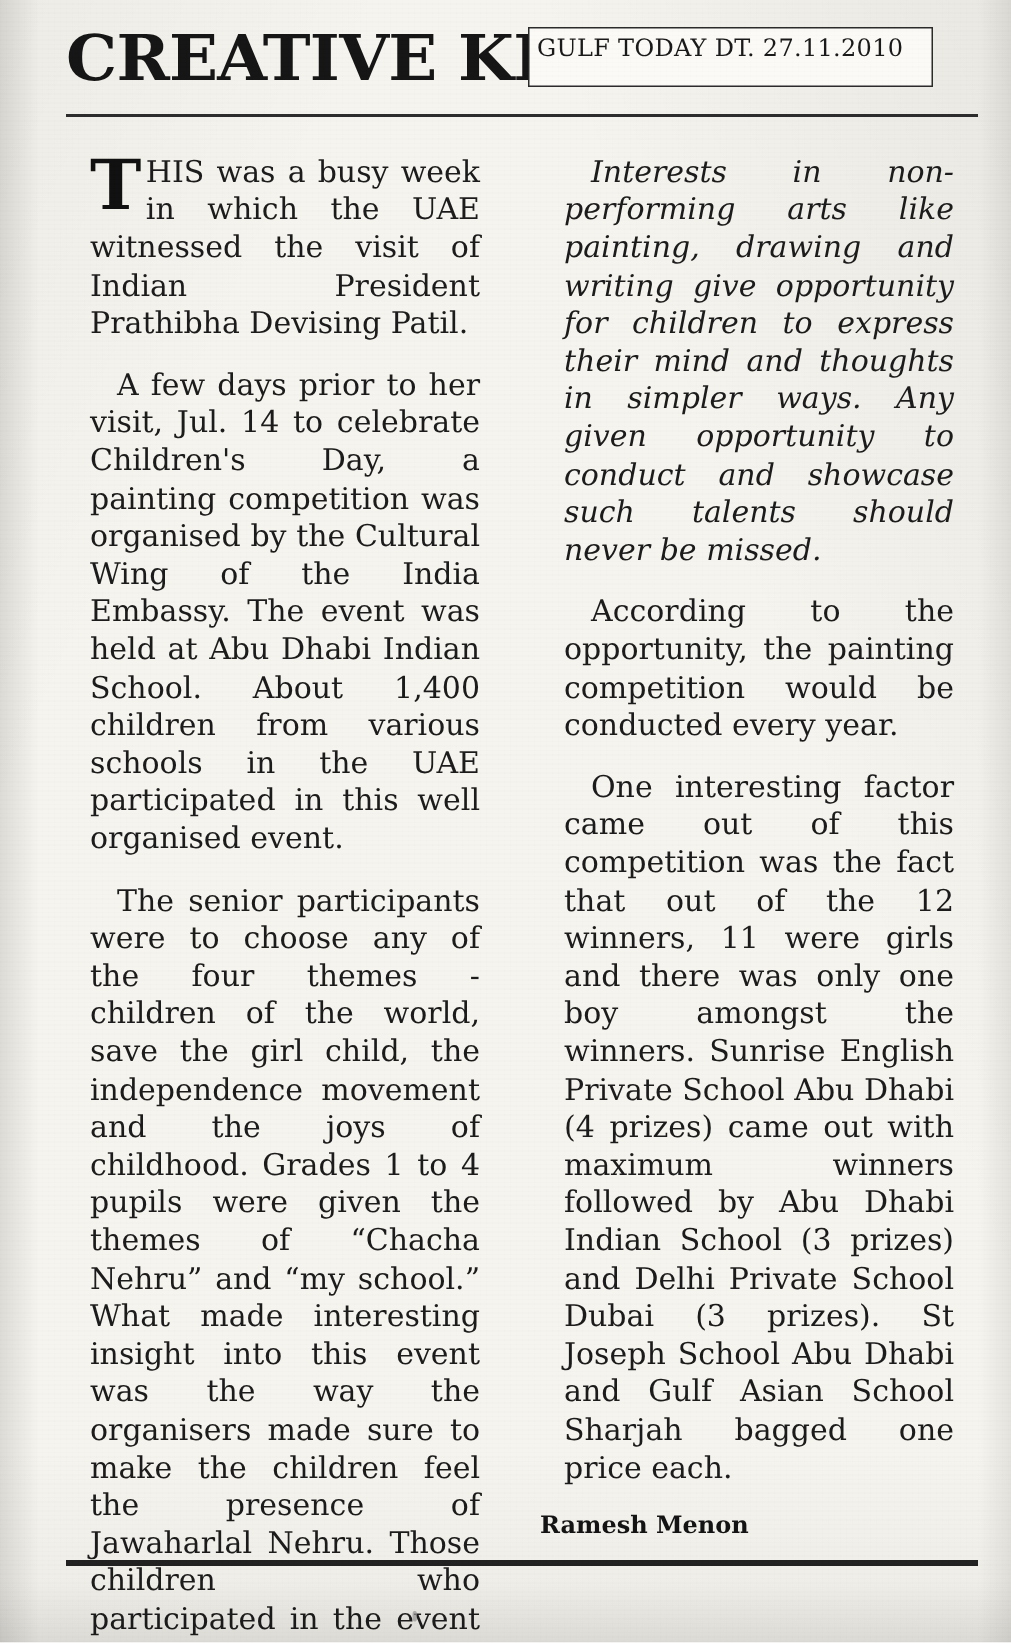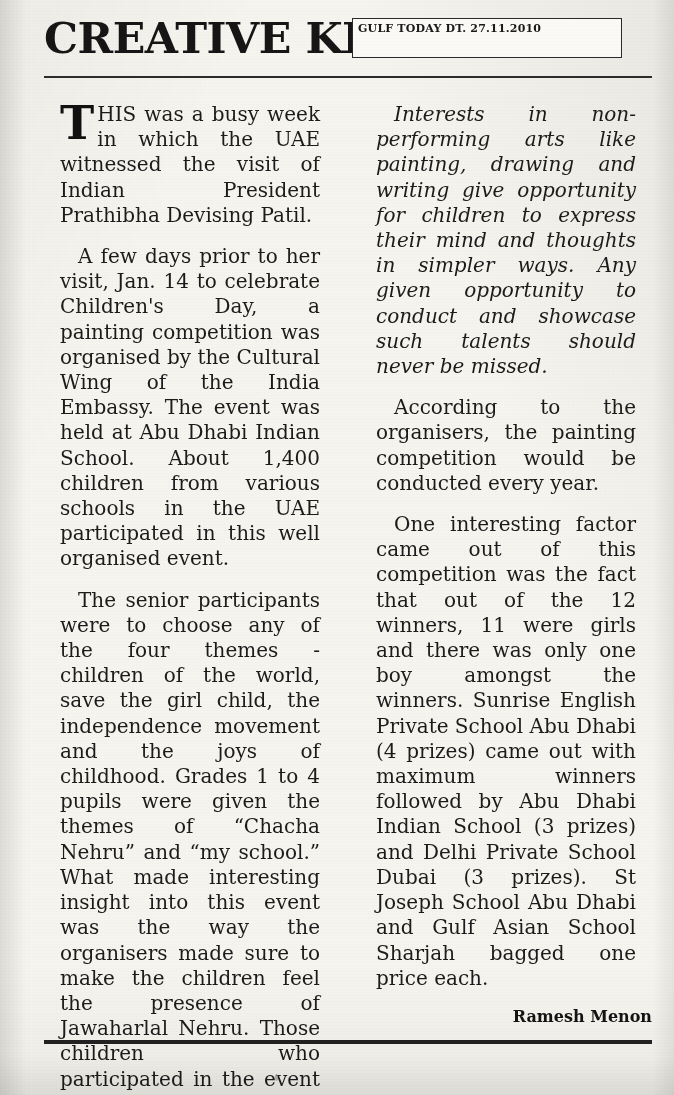--- a/index.html
+++ b/index.html
@@ -61,22 +61,22 @@
     width: 268px;
     height: 38px;
     border: 1px solid #2b2b2b;
     background: #fbfaf6;
   }
   .source-text {
     position: absolute;
     left: 358px;
     top: 22px;
     font-family: "DejaVu Serif", serif;
-    font-weight: bold;
-    font-size: 11px;
+    font-weight: normal;
+    font-size: 16px;
     letter-spacing: 0.2px;
     color: #1a1a1a;
     white-space: nowrap;
   }
   .rule-top {
     position: absolute;
     left: 44px;
     top: 76px;
     width: 608px;
     height: 2px;
@@ -124,21 +124,21 @@
     float: left;
     font-family: "DejaVu Serif", serif;
     font-weight: bold;
     font-size: 46px;
     line-height: 38px;
     padding: 2px 3px 0 0;
     color: #111;
   }
   .byline {
     margin-top: 6px;
-    text-align: right;
+    text-align: left;
     font-family: "DejaVu Serif", serif;
     font-weight: bold;
     font-size: 16px;
     color: #141414;
   }
   
   .speck {
     position: absolute;
     left: 275px;
     top: 1074px;
@@ -181,27 +181,27 @@
 
     <div class="source-box"></div>
     <div class="source-text">GULF TODAY DT. 27.11.2010</div>
 
     <div class="rule-top"></div>
 
     <div class="columns">
 
       <div class="col left">
         <p class="dropcap">THIS was a busy week in which the UAE witnessed the visit of Indian President Prathibha Devising Patil.</p>
-        <p>A few days prior to her visit, Jan. 14 to celebrate Children's Day, a painting competition was organised by the Cultural Wing of the India Embassy. The event was held at Abu Dhabi Indian School. About 1,400 children from various schools in the UAE participated in this well organised event.</p>
+        <p>A few days prior to her visit, Jul. 14 to celebrate Children's Day, a painting competition was organised by the Cultural Wing of the India Embassy. The event was held at Abu Dhabi Indian School. About 1,400 children from various schools in the UAE participated in this well organised event.</p>
         <p>The senior participants were to choose any of the four themes - children of the world, save the girl child, the independence movement and the joys of childhood. Grades 1 to 4 pupils were given the themes of “Chacha Nehru” and “my school.” What made interesting insight into this event was the way the organisers made sure to make the children feel the presence of Jawaharlal Nehru. Those children who participated in the event thoroughly enjoyed it as they were well taken care of during the event.</p>
       </div>
 
       <div class="col right">
         <p>Interests in non-performing arts like painting, drawing and writing give opportunity for children to express their mind and thoughts in simpler ways. Any given opportunity to conduct and showcase such talents should never be missed.</p>
-        <p>According to the organisers, the painting competition would be conducted every year.</p>
+        <p>According to the opportunity, the painting competition would be conducted every year.</p>
         <p>One interesting factor came out of this competition was the fact that out of the 12 winners, 11 were girls and there was only one boy amongst the winners. Sunrise English Private School Abu Dhabi (4 prizes) came out with maximum winners followed by Abu Dhabi Indian School (3 prizes) and Delhi Private School Dubai (3 prizes). St Joseph School Abu Dhabi and Gulf Asian School Sharjah bagged one price each.</p>
         <div class="byline">Ramesh Menon</div>
       </div>
 
     </div>
 
     <div class="rule-bottom"></div>
     <div class="speck"></div>
   </div>
 

